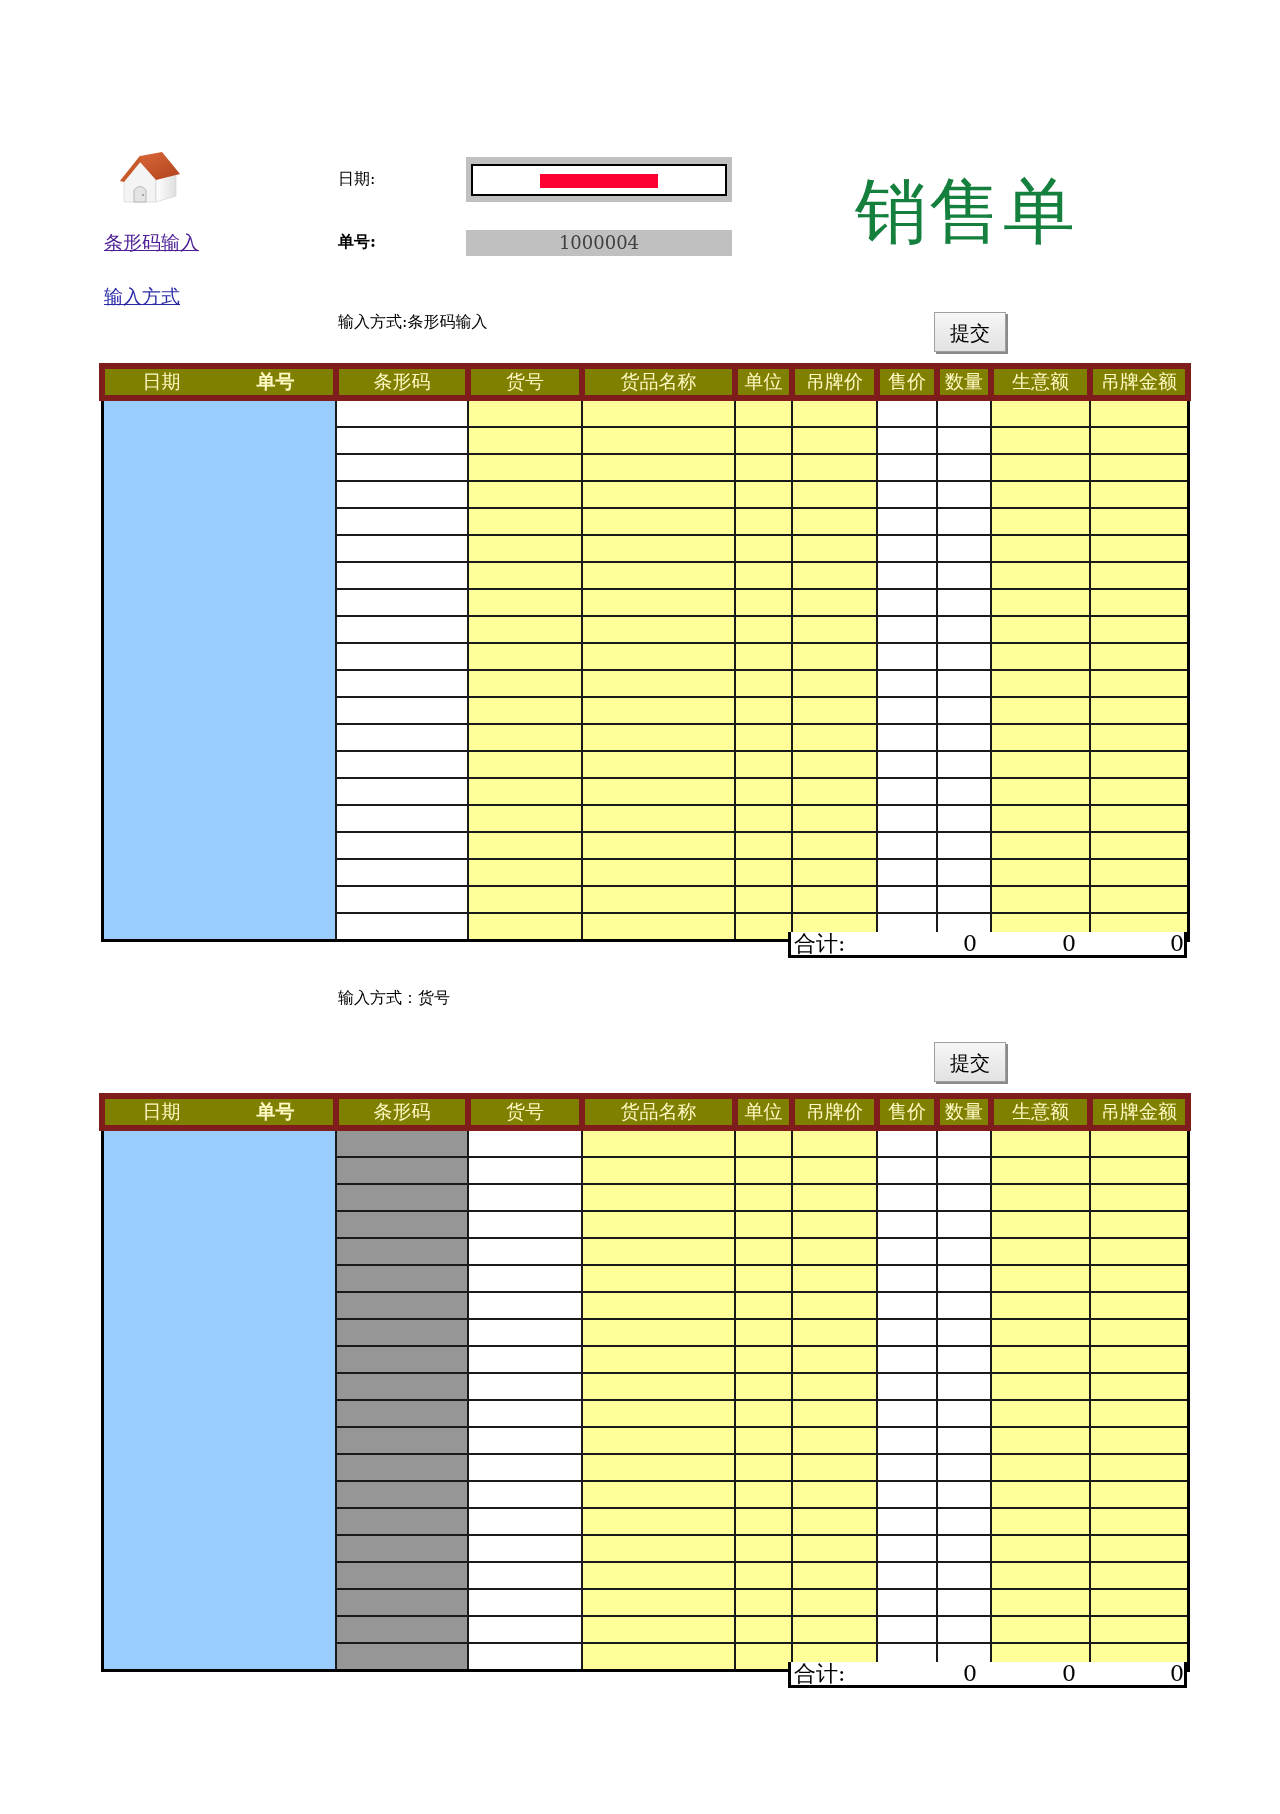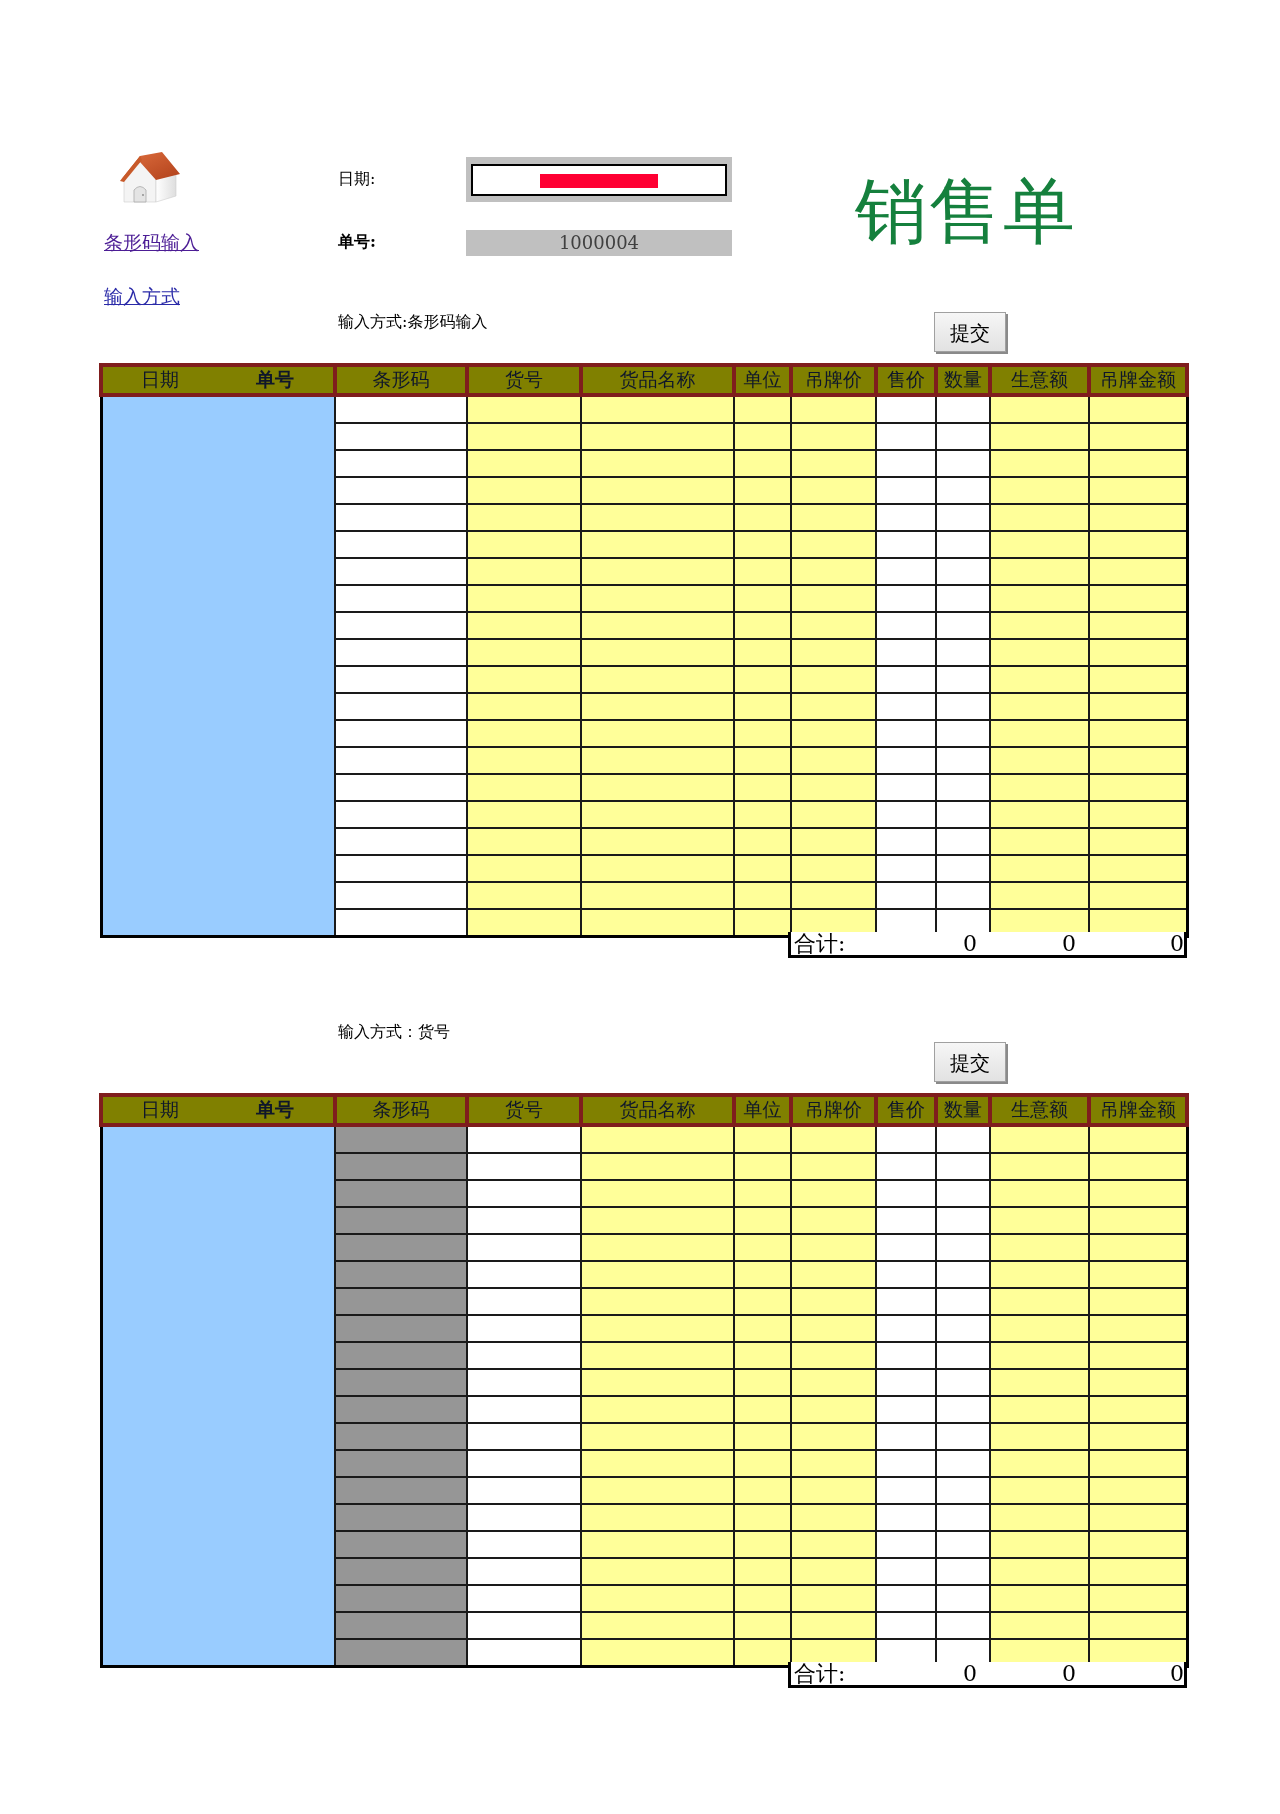--- a/index.html
+++ b/index.html
@@ -21,22 +21,22 @@
   .order-box { left: 466px; top: 230px; width: 266px; height: 26px; background: #c0c0c0;
                color: #404040; font-size: 18px; text-align: center; line-height: 26px; }
 
   .title { left: 855px; top: 175px; font-size: 72px; color: #15803d; letter-spacing: 2px; line-height: 1; white-space: nowrap; }
 
   .submit-btn { width: 72px; height: 40px; background: linear-gradient(#f6f6f6, #e2e2e2);
                 border: 1px solid #a0a0a0; box-shadow: 2px 2px 0 #8a8a8a; font-size: 20px;
                 text-align: center; line-height: 40px; cursor: pointer; box-sizing: border-box; }
 
   table.grid { position: absolute; border-collapse: collapse; table-layout: fixed; border: 3px solid #000; }
-  table.grid th { background: #808000; color: #0f172a; font-weight: normal; font-size: 19px; height: 26px;
-                  padding: 0; border: 4px solid #7f1d1d; white-space: nowrap; overflow: hidden; }
+  table.grid th { background: #808000; color: #fef9c3; font-weight: normal; font-size: 19px; height: 26px;
+                  padding: 0; border: 6px solid #7f1d1d; white-space: nowrap; overflow: hidden; }
   table.grid th.no-sep-right { border-right: none; }
   table.grid th.no-sep-left { border-left: none; font-weight: bold; }
   table.grid td { height: 25px; padding: 0; border: 2px solid #1a1a1a; }
   table.grid td.blue { background: #99ccff; border: none; }
   td.white { background: #ffffff; }
   td.yellow { background: #ffff99; }
   td.gray { background: #969696; }
 
   .totals { position: absolute; height: 26px; border: 3px solid #000; border-top: none; background: #fff;
             font-size: 22px; display: flex; align-items: center; box-sizing: border-box; }
@@ -339,21 +339,21 @@
     </tbody>
 </table>
 
 <div class="totals" style="left:788px; top:932px; width:399px;">
   <span class="t-label">合计:</span>
   <span class="t-val" style="left:140px; width:46px;">0</span>
   <span class="t-val" style="left:200px; width:85px;">0</span>
   <span class="t-val" style="left:300px; width:93px;">0</span>
 </div>
 
-<div class="abs label" style="left:338px; top:1022px;">输入方式：货号</div>
+<div class="abs label" style="left:338px; top:988px;">输入方式：货号</div>
 <div class="abs submit-btn" style="left:934px; top:1042px;">提交</div>
 
 <table class="grid" id="grid2" style="left:99px; top:1093px; width:1088px;">
   <colgroup>
     <col style="width:116px">
       <col style="width:118px">
       <col style="width:132px">
       <col style="width:114px">
     <col style="width:153px">
       <col style="width:57px">

